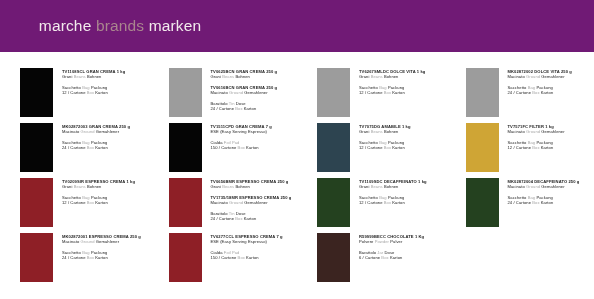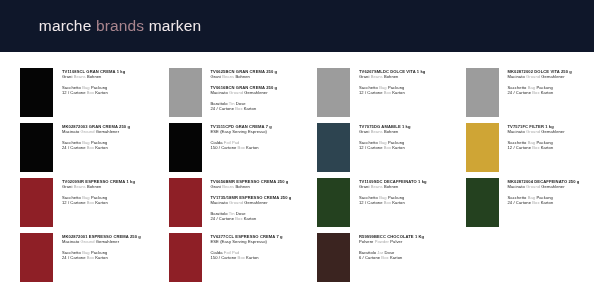--- a/index.html
+++ b/index.html
@@ -4,21 +4,21 @@
 <style>
   * { box-sizing: border-box; margin: 0; padding: 0; }
   html, body {
     width: 594px; height: 299px;
     background: #ffffff;
     font-family: "Liberation Sans", sans-serif;
     overflow: hidden;
   }
   #header {
     width: 594px; height: 52px;
-    background: #0f172a;
+    background: #701a75;
     display: flex; align-items: center;
   }
   #header-title {
     margin-left: 21px;
     font-size: 15.5px;
     letter-spacing: 0.15px;
     white-space: pre;
   }
   .t-strong { color: #f2eaec; }
   .t-soft   { color: #a9858e; }

